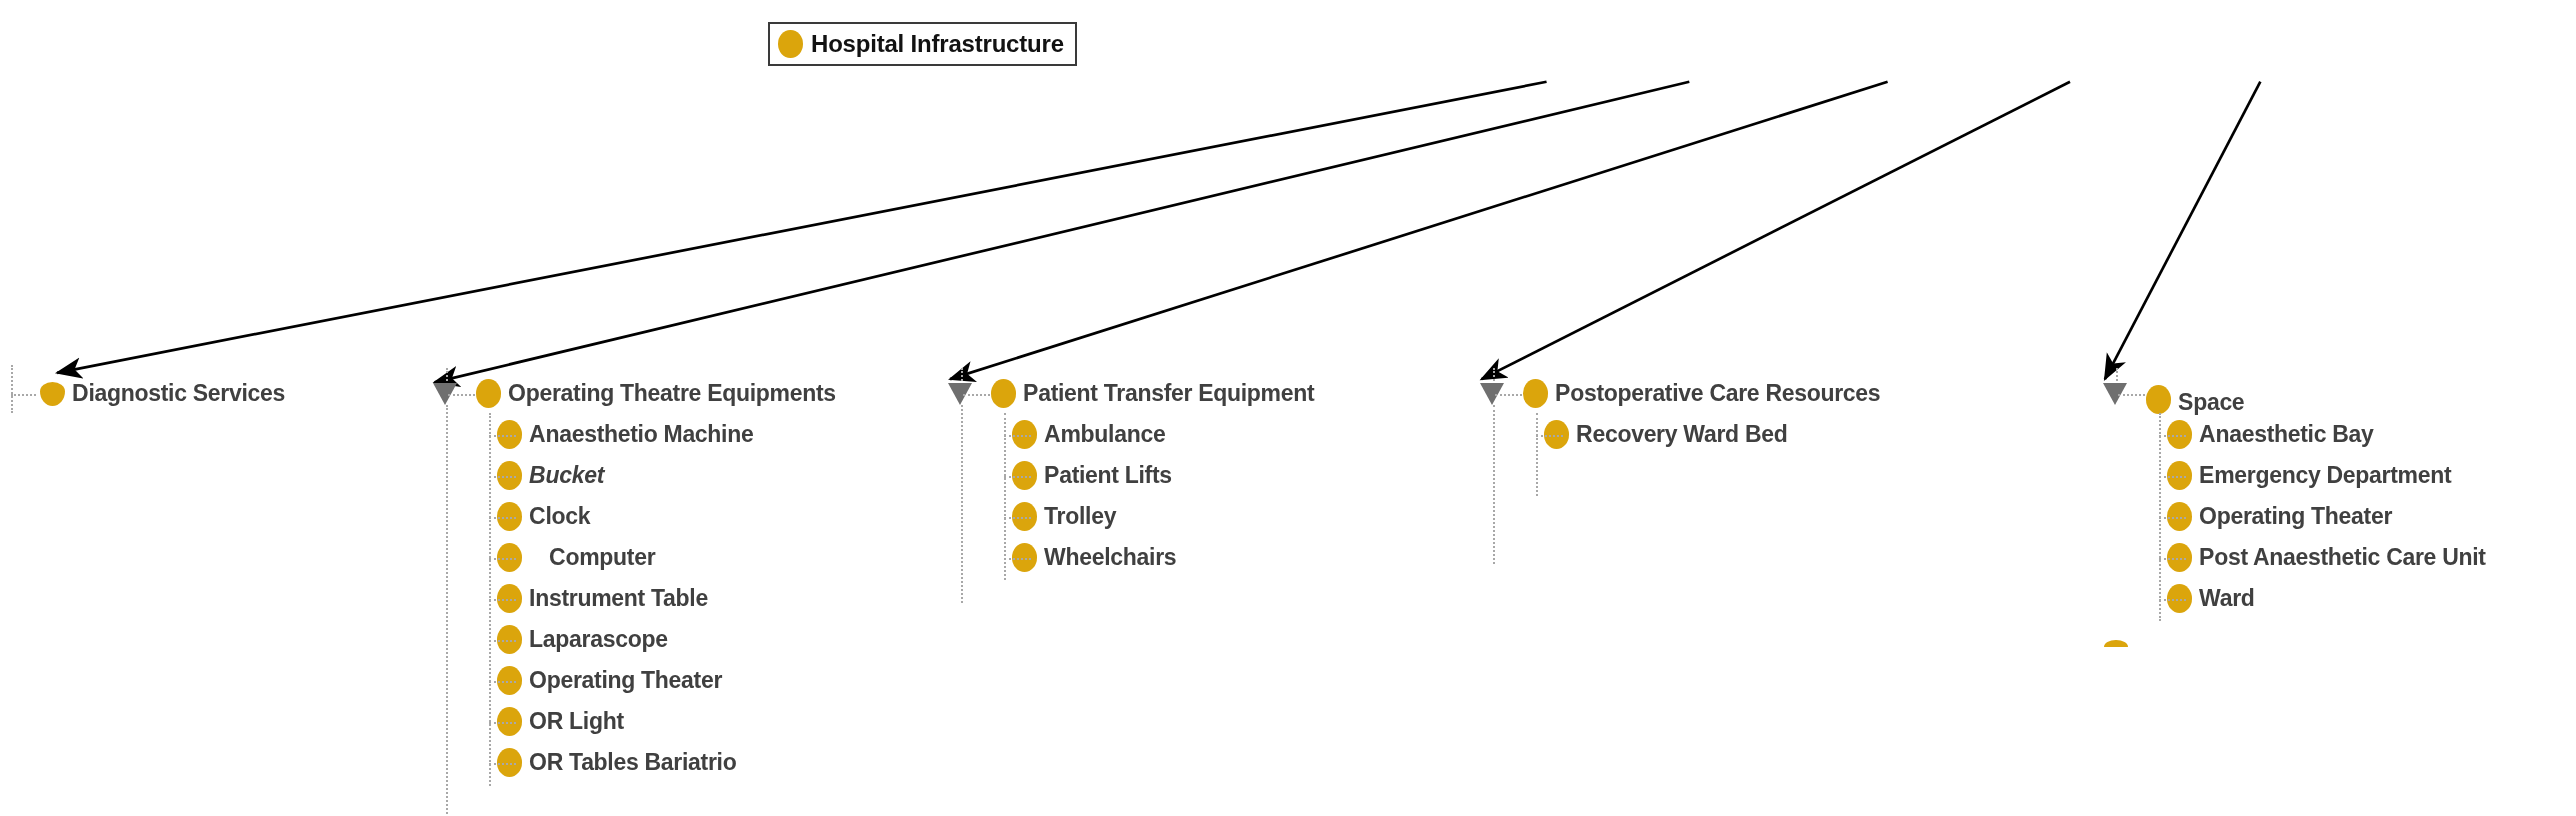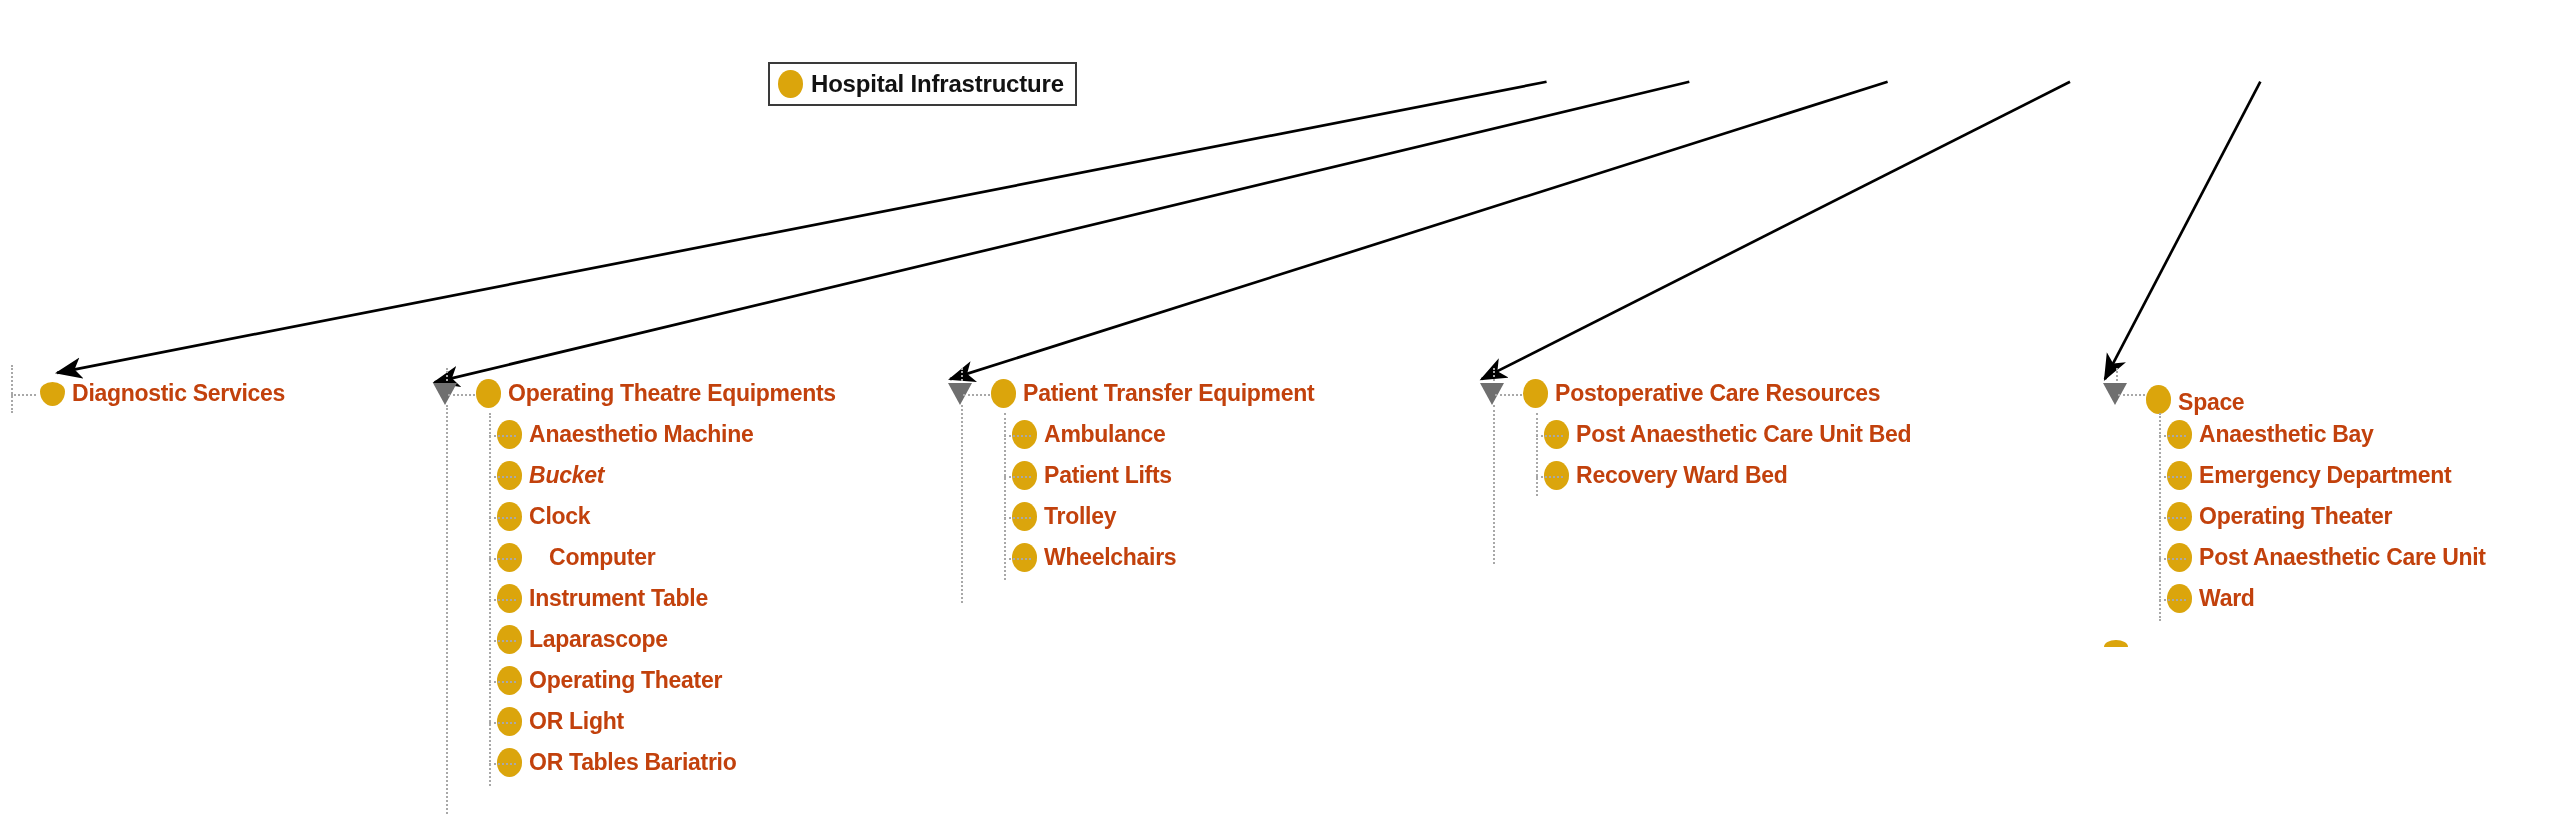--- a/index.html
+++ b/index.html
@@ -54,21 +54,21 @@
   .tree-row {
     position: relative;
     height: 41px;
     display: flex;
     align-items: center;
     white-space: nowrap;
   }
   .node-label {
     font-size: 23px;
     font-weight: bold;
-    color: #c2410c;
+    color: #404040;
     letter-spacing: -0.3px;
     line-height: 1;
     margin-left: 7.1px;
     white-space: nowrap;
   }
   .bullet {
     display: inline-block;
     width: 25px;
     height: 28.6px;
     border-radius: 50%;
@@ -122,21 +122,21 @@
     </defs>
     <g stroke="#000000" stroke-width="3.4" fill="none" marker-end="url(#arrowhead)">
       <line x1="1950" y1="103" x2="72" y2="470"></line>
       <line x1="2130" y1="103" x2="548" y2="482"></line>
       <line x1="2380" y1="103" x2="1198" y2="478"></line>
       <line x1="2610" y1="103" x2="1868" y2="478"></line>
       <line x1="2850" y1="103" x2="2654" y2="478"></line>
     </g>
   </svg>
 
-  <div class="root-box" style="left:768px; top:22px; height:44px;margin-top:40px;">
+  <div class="root-box" style="left:768px; top:22px; height:44px;">
     <span class="bullet"></span>
     <span class="node-label">Hospital Infrastructure</span>
   </div>
 
   <div class="branch" style="left:0px; top:373px;">
     <div class="vline" style="left:11px; top:-8px; height:48px;"></div>
     <div class="hline" style="left:11px; top:20.6px; width:25px;"></div>
     <div class="tree-row" style="padding-left:40px;">
       <span class="bullet clipped-top"></span>
       <span class="node-label">Diagnostic Services</span>
@@ -247,25 +247,20 @@
     <div class="tree-row" style="padding-left:57px;">
       <span class="bullet"></span>
       <span class="node-label">Postoperative Care Resources</span>
     </div>
 
     <div class="vline" style="left:70px; top:40px; height:83px;"></div>
 
     <div class="tree-row" style="padding-left:78px;">
       <div class="hline" style="left:70px; top:20.6px; width:27px;"></div>
       <span class="bullet"></span>
-      <span class="node-label">Post Anaesthetic Care Unit Bed</span>
-    </div>
-    <div class="tree-row" style="padding-left:78px;">
-      <div class="hline" style="left:70px; top:20.6px; width:27px;"></div>
-      <span class="bullet"></span>
       <span class="node-label">Recovery Ward Bed</span>
     </div>
   </div>
 
   <div class="branch" style="left:2089px; top:373px;">
     <div class="vline" style="left:27px; top:-4.8px; height:28.6px;"></div>
     <div class="expander" style="left:14.3px; top:9.5px;"></div>
     <div class="hline" style="left:28.6px; top:20.6px; width:27px;"></div>
 
     <div class="tree-row" style="padding-left:57px;align-items:flex-end;">

